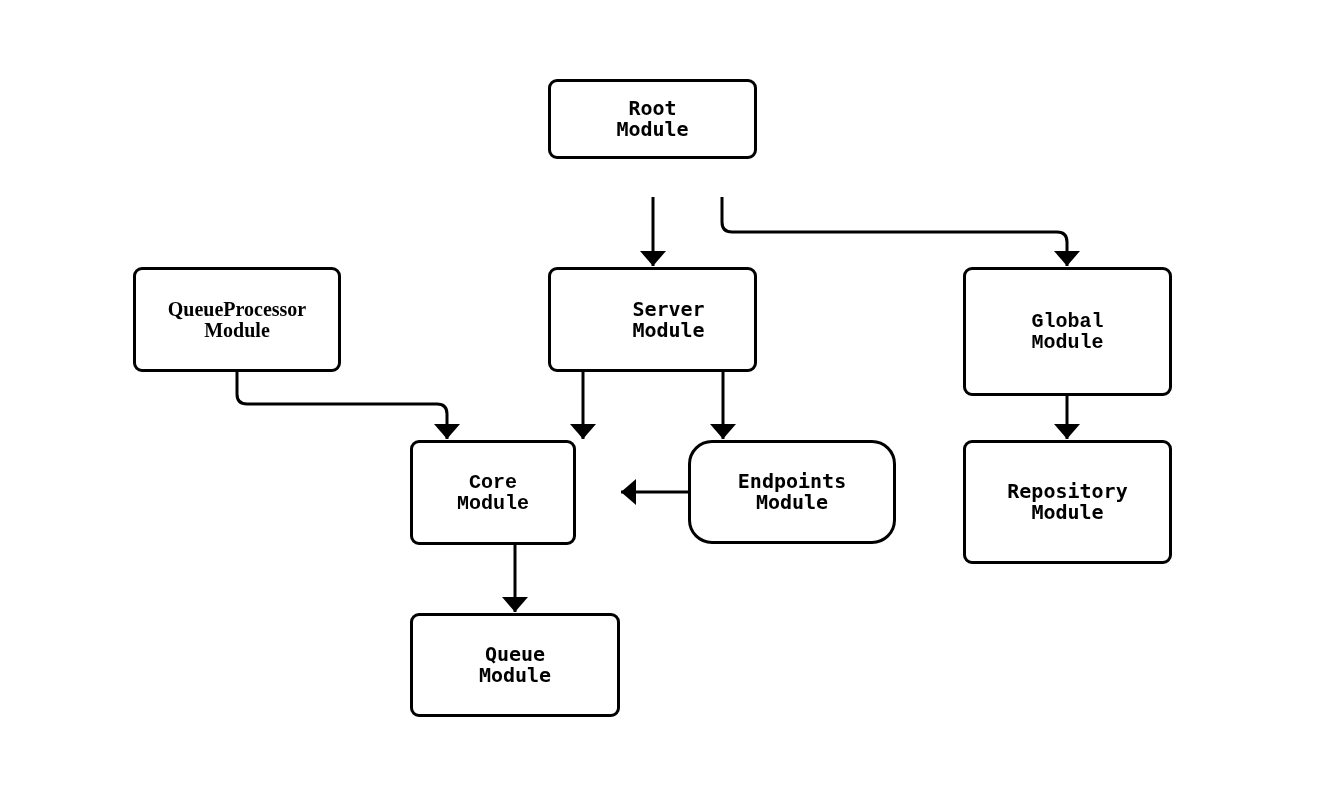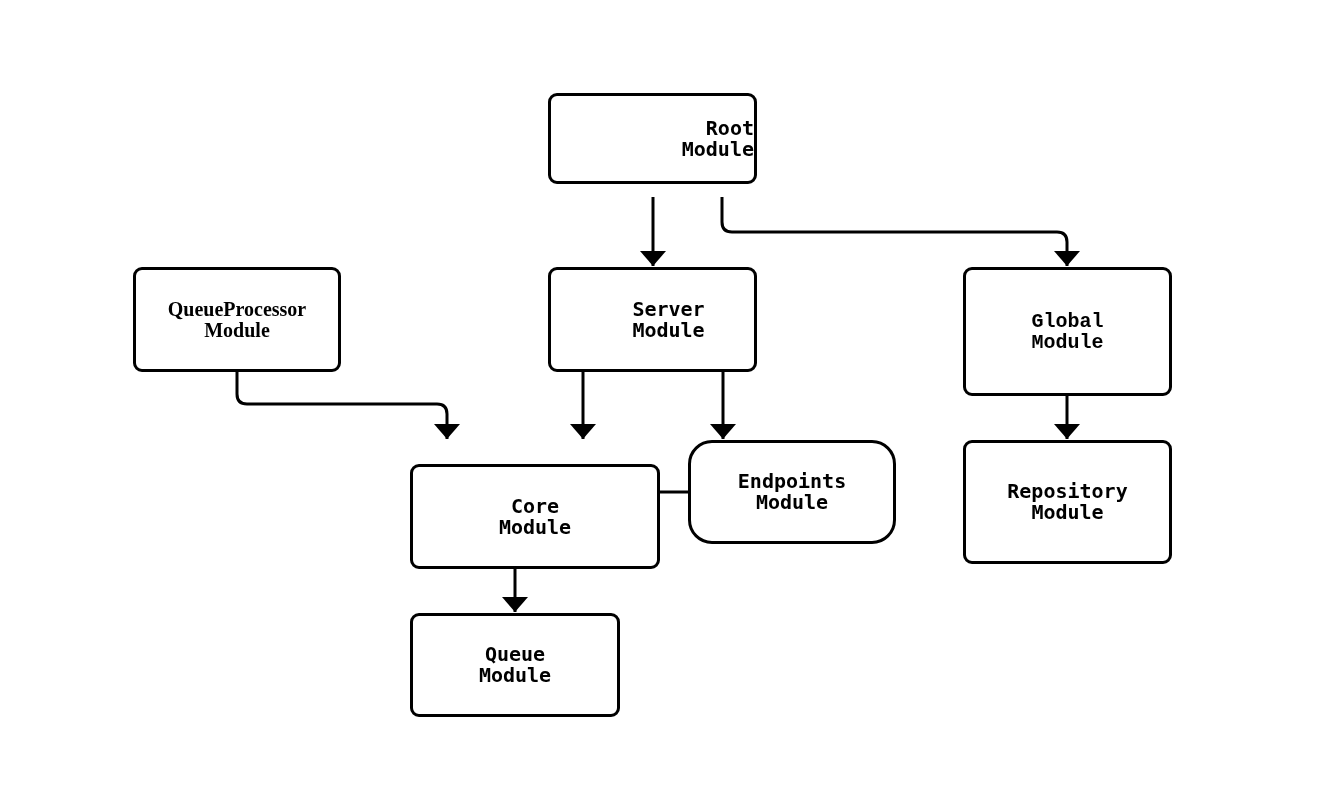--- a/index.html
+++ b/index.html
@@ -64,37 +64,37 @@
         <path class="edge" d="M 722 197 L 722 222 Q 722 232 732 232 L 1057 232 Q 1067 232 1067 242 L 1067 266" marker-end="url(#arrowhead)"></path>
         <path class="edge" d="M 237 372 L 237 394 Q 237 404 247 404 L 437 404 Q 447 404 447 414 L 447 439" marker-end="url(#arrowhead)"></path>
         <path class="edge" d="M 583 372 L 583 439" marker-end="url(#arrowhead)"></path>
         <path class="edge" d="M 723 372 L 723 439" marker-end="url(#arrowhead)"></path>
         <path class="edge" d="M 688 492 L 621 492" marker-end="url(#arrowhead)"></path>
         <path class="edge" d="M 515 545 L 515 612" marker-end="url(#arrowhead)"></path>
         <path class="edge" d="M 1067 372 L 1067 439" marker-end="url(#arrowhead)"></path>
       </g>
   </svg>
   <div id="nodes-layer">
-      <div class="node" style="left: 548px; top: 93px; width: 209px; height: 91px; align-items: flex-end;">
+      <div class="node" style="left: 548px; top: 79px; width: 209px; height: 80px;">
         <span class="label-line">Root</span>
         <span class="label-line">Module</span>
       </div>
       <div class="node" style="left: 133px; top: 267px; width: 208px; height: 105px; font-family: Liberation Serif, serif;">
         <span class="label-line">QueueProcessor</span>
         <span class="label-line">Module</span>
       </div>
       <div class="node" style="left: 548px; top: 267px; width: 209px; height: 105px; padding-left: 32px;">
         <span class="label-line">Server</span>
         <span class="label-line">Module</span>
       </div>
       <div class="node" style="left: 963px; top: 267px; width: 209px; height: 129px; font-family: Liberation Mono, monospace;">
         <span class="label-line">Global</span>
         <span class="label-line">Module</span>
       </div>
-      <div class="node" style="left: 410px; top: 464px; width: 250px; height: 105px;">
+      <div class="node" style="left: 410px; top: 440px; width: 166px; height: 105px; font-family: Liberation Mono, monospace;">
         <span class="label-line">Core</span>
         <span class="label-line">Module</span>
       </div>
       <div class="node" style="left: 688px; top: 440px; width: 208px; height: 104px; border-radius: 24px;">
         <span class="label-line">Endpoints</span>
         <span class="label-line">Module</span>
       </div>
       <div class="node" style="left: 963px; top: 440px; width: 209px; height: 124px;">
         <span class="label-line">Repository</span>
         <span class="label-line">Module</span>

